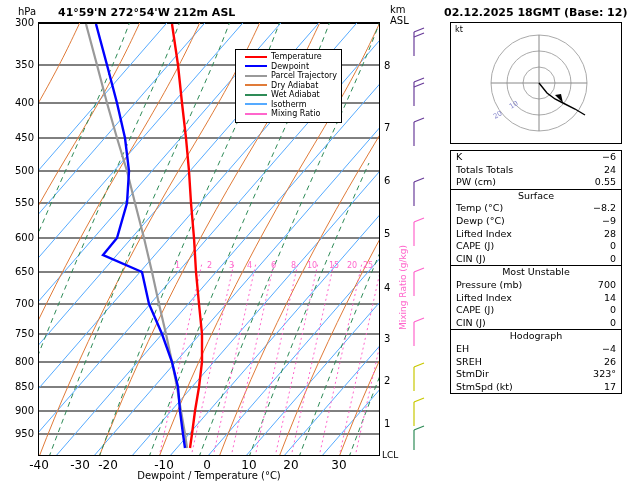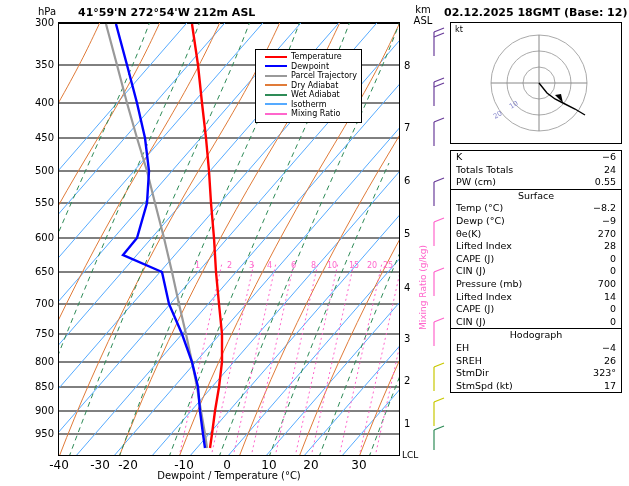--- a/index.html
+++ b/index.html
@@ -10,25 +10,25 @@
     background: #ffffff;
     font-family: "DejaVu Sans", sans-serif;
     font-size: 10px;
     color: #000;
     position: relative;
     overflow: hidden;
   }
   .root { position: relative; width: 629px; height: 486px; }
 
   
-  #skewt-panel { position: absolute; left: 0; top: 0; width: 432px; height: 486px; margin-left: 20px; }
+  #skewt-panel { position: absolute; left: 0; top: 0; width: 432px; height: 486px; }
 
   .hpa-label { position: absolute; left: 18px; top: 6px; font-size: 10px; }
   .station-title { position: absolute; left: 58px; top: 6px; font-size: 11px; font-weight: bold; }
-  .km-label { position: absolute; left: 390px; top: 4px; font-size: 10px; text-align: center; width: 26px; line-height: 11px;}
+  .km-label { position: absolute; left: 390px; top: 4px; font-size: 10px; width: 26px; line-height: 11px;}
 
   .plot {
     position: absolute;
     left: 38px; top: 22px;
     width: 342px; height: 434px;
     border: 1px solid #000;
     overflow: hidden;
     background: #fff;
   }
   .plot svg { position: absolute; left: 0; top: 0; }
@@ -362,36 +362,33 @@
       <div class="section-head">Surface</div>
       <div class="trow">
         <span class="k">Temp (°C)</span>
         <span class="v">−8.2</span>
       </div>
       <div class="trow">
         <span class="k">Dewp (°C)</span>
         <span class="v">−9</span>
       </div>
       <div class="trow">
-        <span class="k">θe(K)</span>
-        <span class="v">270</span>
-      </div>
-      <div class="trow">
         <span class="k">Lifted Index</span>
         <span class="v">28</span>
       </div>
       <div class="trow">
         <span class="k">CAPE (J)</span>
         <span class="v">0</span>
       </div>
       <div class="trow">
         <span class="k">CIN (J)</span>
         <span class="v">0</span>
       </div>
 
+      <div class="section-head">Most Unstable</div>
       <div class="trow">
         <span class="k">Pressure (mb)</span>
         <span class="v">700</span>
       </div>
       <div class="trow">
         <span class="k">Lifted Index</span>
         <span class="v">14</span>
       </div>
       <div class="trow">
         <span class="k">CAPE (J)</span>

